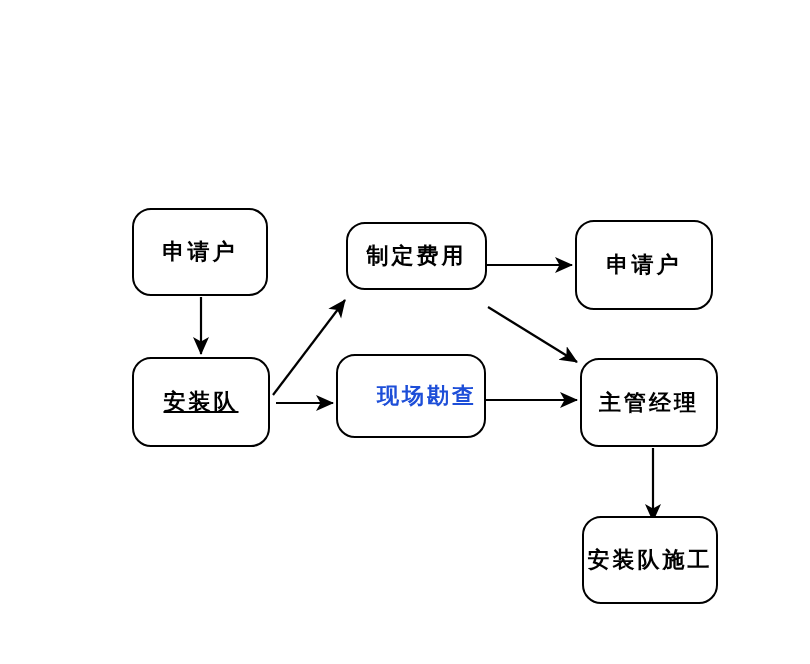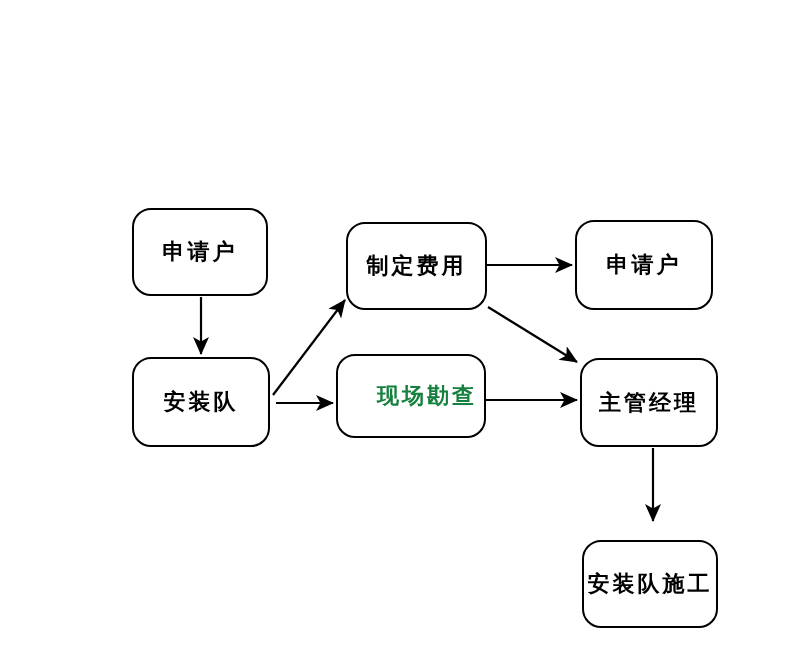--- a/index.html
+++ b/index.html
@@ -78,33 +78,33 @@
         <line x1="488" y1="307" x2="577" y2="362" stroke="#000000" stroke-width="2.2" marker-end="url(#arrowhead)"></line>
         <line x1="486" y1="400" x2="577" y2="400" stroke="#000000" stroke-width="2.2" marker-end="url(#arrowhead)"></line>
         <line x1="653" y1="448" x2="653" y2="521" stroke="#000000" stroke-width="2.2" marker-end="url(#arrowhead)"></line>
       </g>
   </svg>
 
   <div>
       <div class="node" style="left: 132px; top: 208px; width: 136px; height: 88px; background: rgb(255, 255, 255); border-color: rgb(0, 0, 0);">
         <span style="color: rgb(0, 0, 0);">申请户</span>
       </div>
-      <div class="node" style="left: 132px; top: 357px; width: 138px; height: 90px; background: rgb(255, 255, 255); border-color: rgb(0, 0, 0);">
+      <div class="node" style="left: 132px; top: 357px; width: 138px; height: 90px; background: rgb(255, 255, 255); border-color: rgb(0, 0, 0); text-decoration: underline;">
         <span style="color: rgb(0, 0, 0);">安装队</span>
       </div>
-      <div class="node" style="left: 346px; top: 222px; width: 141px; height: 88px; background: rgb(255, 255, 255); border-color: rgb(0, 0, 0);">
+      <div class="node" style="left: 346px; top: 222px; width: 141px; height: 68px; background: rgb(255, 255, 255); border-color: rgb(0, 0, 0);">
         <span style="color: rgb(0, 0, 0);">制定费用</span>
       </div>
       <div class="node" style="left: 336px; top: 354px; width: 150px; height: 84px; background: rgb(255, 255, 255); border-color: rgb(0, 0, 0);">
-        <span style="color: #15803d; margin-left: 32px;">现场勘查</span>
+        <span style="color: #1d4ed8; margin-left: 32px;">现场勘查</span>
       </div>
       <div class="node" style="left: 575px; top: 220px; width: 138px; height: 90px; background: rgb(255, 255, 255); border-color: rgb(0, 0, 0);">
         <span style="color: rgb(0, 0, 0);">申请户</span>
       </div>
       <div class="node" style="left: 580px; top: 358px; width: 138px; height: 89px; background: rgb(255, 255, 255); border-color: rgb(0, 0, 0); align-items: center;">
         <span style="color: rgb(0, 0, 0);">主管经理</span>
       </div>
-      <div class="node" style="left: 582px; top: 540px; width: 136px; height: 88px; background: rgb(255, 255, 255); border-color: rgb(0, 0, 0); text-align: center;">
+      <div class="node" style="left: 582px; top: 516px; width: 136px; height: 88px; background: rgb(255, 255, 255); border-color: rgb(0, 0, 0); text-align: center;">
         <span style="color: rgb(0, 0, 0);">安装队施工</span>
       </div>
     </div>
 
 </div>
 
 </body></html>

